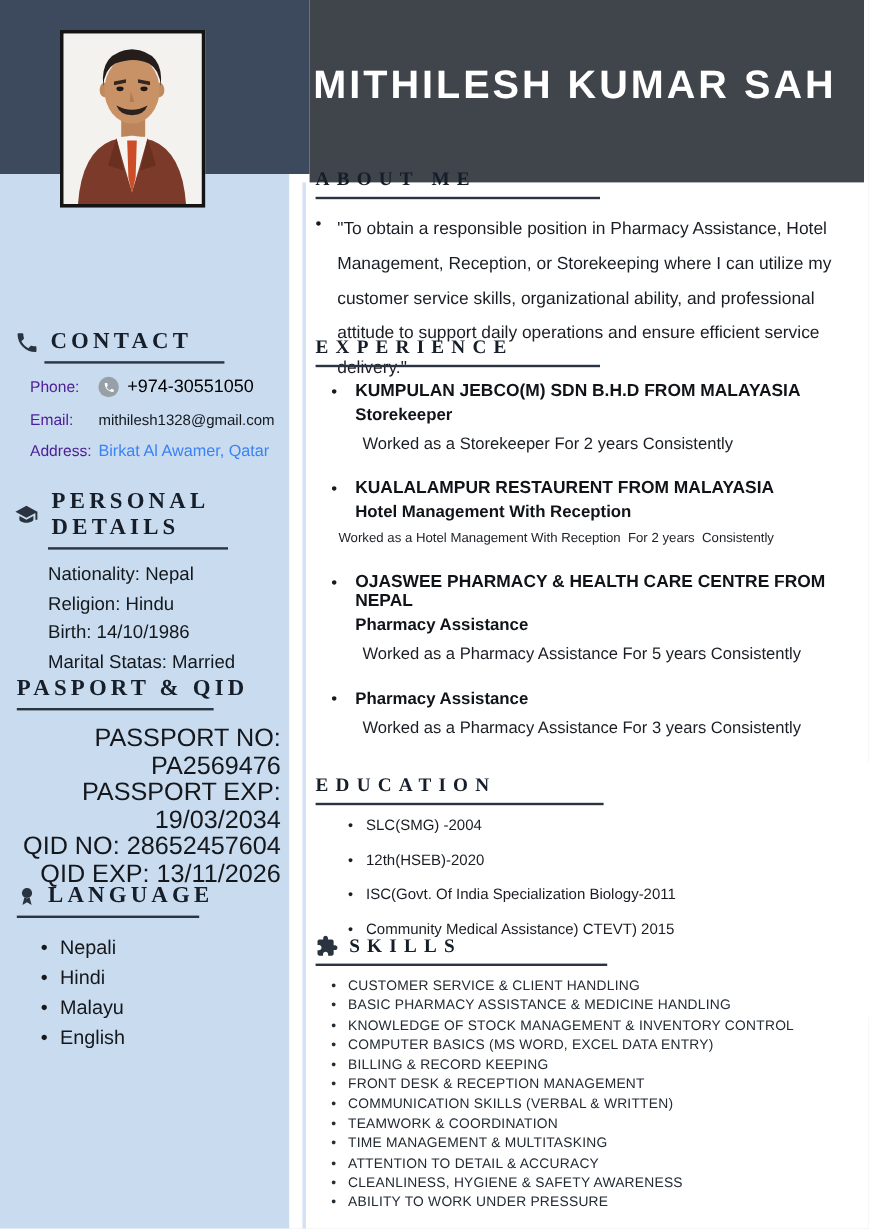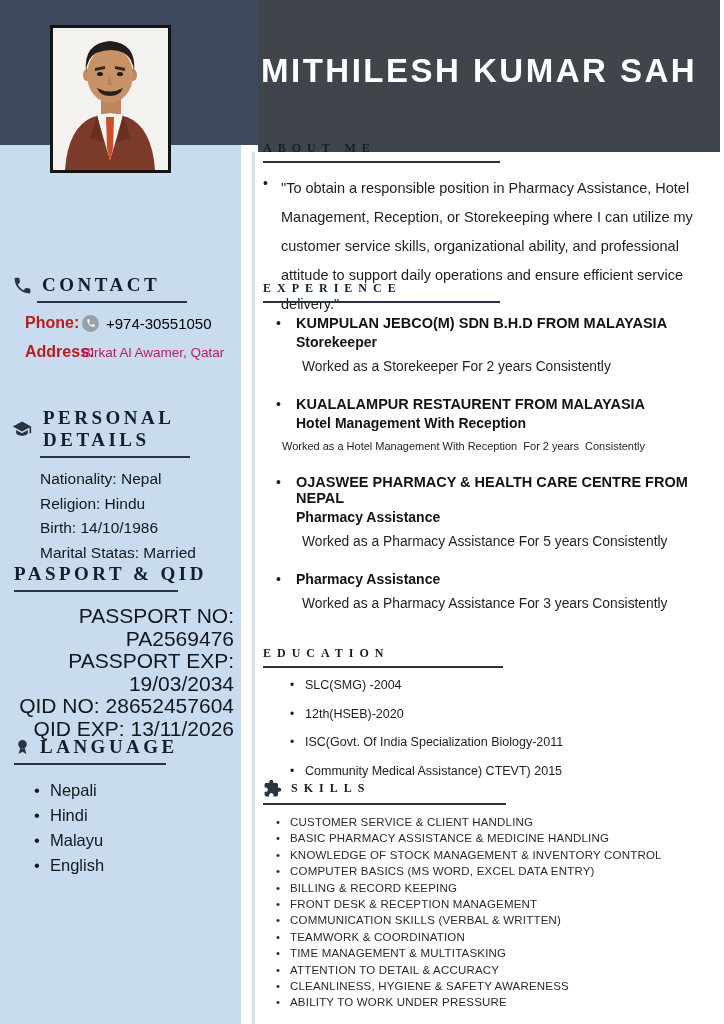--- a/index.html
+++ b/index.html
@@ -13,36 +13,36 @@
   
   .photo{position:absolute;left:50px;top:25px;width:115px;height:142px;border:3px solid #141414;
          background:#fff;box-sizing:content-box;}
   .photo svg{display:block;width:115px;height:142px;}
   
   .name{position:absolute;left:261px;top:52px;width:460px;color:#ffffff;font-size:33px;
         font-weight:bold;letter-spacing:2.5px;white-space:nowrap;}
   
   .sec-head{display:flex;align-items:center;gap:9px;}
   .sec-title{font-family:"Liberation Serif",serif;font-weight:bold;color:#161e2a;}
-  .main .sec-title{font-size:12px;letter-spacing:6px;text-align:center;}
+  .main .sec-title{font-size:16px;letter-spacing:6px;text-align:center;}
   .side .sec-title{font-size:19px;letter-spacing:3.5px;}
   .rule{height:2px;background:#2a3340;margin-top:5px;}
   .icon{flex:0 0 auto;display:inline-flex;}
   .icon svg{display:block;}
   
   .side{position:absolute;}
   .contact{left:12px;top:274px;width:218px;}
   .contact .rule{width:150px;margin-left:25px;}
   .c-row{display:flex;align-items:center;margin-top:11px;padding-left:13px;}
-  .c-label{font-weight:bold;font-size:16px;width:57px;color:#b91c1c;}
+  .c-label{font-weight:normal;font-size:13px;width:57px;color:#4c1d95;}
   .badge{width:17px;height:17px;border-radius:50%;background:#98a0a7;display:inline-flex;
          align-items:center;justify-content:center;margin-right:7px;}
   .c-phone-val{font-size:15px;color:#000000;}
   .c-email-val{font-size:12.5px;color:#15181d;}
-  .c-addr-val{font-size:13.5px;color:#be185d;}
+  .c-addr-val{font-size:13.5px;color:#3b82f6;}
   .personal{left:10px;top:407px;width:220px;}
   .personal .rule{width:150px;margin-left:30px;}
   .p-lines{margin-top:9px;padding-left:30px;font-size:15.5px;line-height:24.5px;color:#14171c;}
   .passport{left:14px;top:563px;width:220px;}
   .passport .rule{width:164px;}
   .pp-lines{margin-top:13px;font-size:21px;line-height:22.5px;color:#14171c;text-align:right;}
   .language{left:14px;top:736px;width:210px;}
   .language .rule{width:152px;}
   .lang-list{margin-top:13px;}
   .lang-item{position:relative;padding-left:36px;font-size:16.5px;line-height:25px;color:#14171c;}
@@ -122,20 +122,24 @@
     <div class="c-row">
       <span class="c-label">Phone:</span>
       <span class="badge">
         <svg width="10" height="10" viewBox="0 0 24 24">
             <path fill="#ffffff" d="M6.62 10.79c1.44 2.83 3.76 5.14 6.59 6.59l2.2-2.2c.27-.27.67-.36 1.02-.24 1.12.37 2.33.57 3.57.57.55 0 1 .45 1 1V20c0 .55-.45 1-1 1-9.39 0-17-7.61-17-17 0-.55.45-1 1-1h3.5c.55 0 1 .45 1 1 0 1.25.2 2.45.57 3.57.11.35.03.74-.25 1.02l-2.2 2.2z"></path>
           </svg>
       </span>
       <span class="c-phone-val">+974-30551050</span>
     </div>
     <div class="c-row">
+      <span class="c-label">Email:</span>
+      <span class="c-email-val">mithilesh1328@gmail.com</span>
+    </div>
+    <div class="c-row">
       <span class="c-label">Address:</span>
       <span class="c-addr-val">Birkat Al Awamer, Qatar</span>
     </div>
   </div>
 
   <div class="side personal">
     <div class="sec-head">
       <span class="icon">
         <svg width="24" height="20" viewBox="0 0 24 24">
             <path fill="#2a3340" d="M12 3L1 9l11 6 9-4.91V17h2V9L12 3z"></path>

